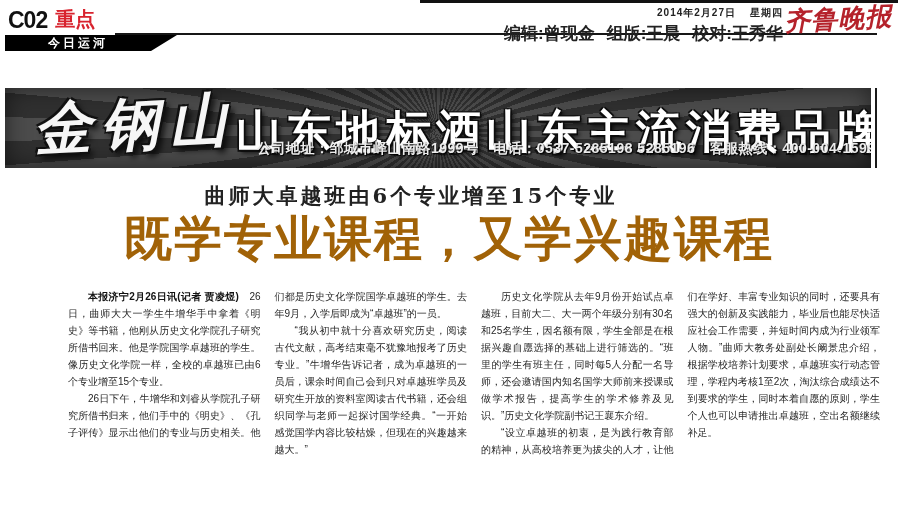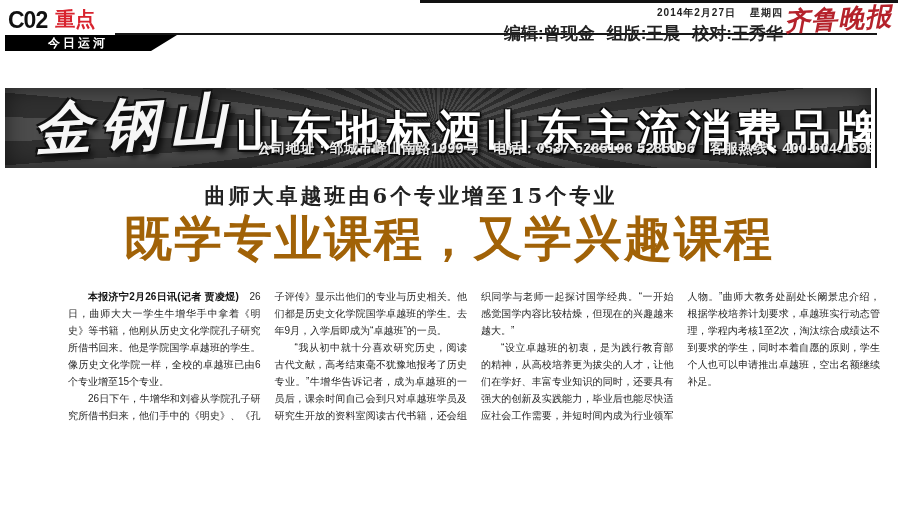--- a/index.html
+++ b/index.html
@@ -111,16 +111,17 @@
   </div>
   <div class="banner-edge"></div>
 
   <div class="kicker">曲师大卓越班由6个专业增至15个专业</div>
   <h1 class="headline">既学专业课程，又学兴趣课程</h1>
 
   <div class="body">
     <p class="para"><strong class="dateline">本报济宁2月26日讯(记者 贾凌煜)</strong><span>　26日，曲师大大一学生牛增华手中拿着《明史》等书籍，他刚从历史文化学院孔子研究所借书回来。他是学院国学卓越班的学生。像历史文化学院一样，全校的卓越班已由6个专业增至15个专业。</span></p>
     <p class="para">26日下午，牛增华和刘睿从学院孔子研究所借书归来，他们手中的《明史》、《孔子评传》显示出他们的专业与历史相关。他们都是历史文化学院国学卓越班的学生。去年9月，入学后即成为“卓越班”的一员。</p>
     <p class="para">“我从初中就十分喜欢研究历史，阅读古代文献，高考结束毫不犹豫地报考了历史专业。”牛增华告诉记者，成为卓越班的一员后，课余时间自己会到只对卓越班学员及研究生开放的资料室阅读古代书籍，还会组织同学与老师一起探讨国学经典。“一开始感觉国学内容比较枯燥，但现在的兴趣越来越大。”</p>
+    <p class="para">历史文化学院从去年9月份开始试点卓越班，目前大二、大一两个年级分别有30名和25名学生，因名额有限，学生全部是在根据兴趣自愿选择的基础上进行筛选的。“班里的学生有班主任，同时每5人分配一名导师，还会邀请国内知名国学大师前来授课或做学术报告，提高学生的学术修养及见识。”历史文化学院副书记王襄东介绍。</p>
     <p class="para">“设立卓越班的初衷，是为践行教育部的精神，从高校培养更为拔尖的人才，让他们在学好、丰富专业知识的同时，还要具有强大的创新及实践能力，毕业后也能尽快适应社会工作需要，并短时间内成为行业领军人物。”曲师大教务处副处长阚景忠介绍，根据学校培养计划要求，卓越班实行动态管理，学程内考核1至2次，淘汰综合成绩达不到要求的学生，同时本着自愿的原则，学生个人也可以申请推出卓越班，空出名额继续补足。</p>
   </div>
 
 </div>
 
 </body></html>

